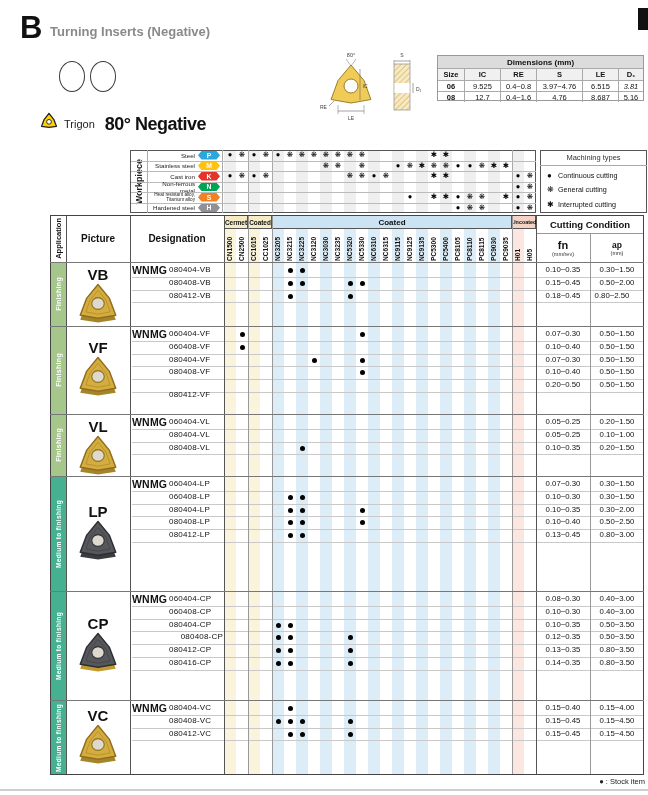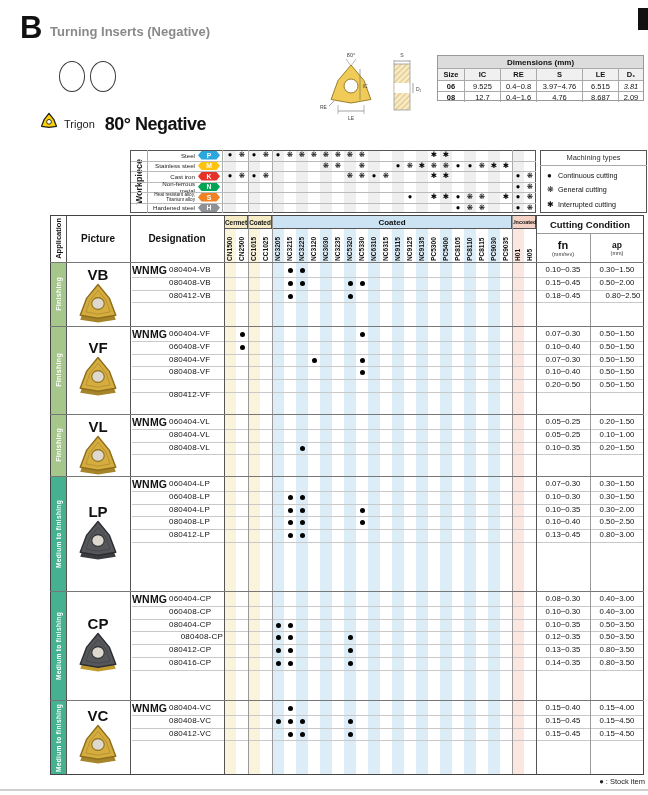--- a/index.html
+++ b/index.html
@@ -110,21 +110,21 @@
       <div class="dimcell" style="position: absolute; left: 26px; top: 24px; width: 36px; height: 11px;">9.525</div>
       <div class="dimcell" style="position: absolute; left: 62px; top: 24px; width: 36px; height: 11px;">0.4~0.8</div>
       <div class="dimcell" style="position: absolute; left: 98px; top: 24px; width: 46px; height: 11px;">3.97~4.76</div>
       <div class="dimcell" style="position: absolute; left: 144px; top: 24px; width: 36px; height: 11px;">6.515</div>
       <div class="dimcell" style="position: absolute; left: 180px; top: 24px; width: 25px; height: 11px; font-style: italic;">3.81</div>
       <div class="dimcell" style="position: absolute; left: 0px; top: 35px; width: 26px; height: 11px; font-weight: bold; border-left: none;">08</div>
       <div class="dimcell" style="position: absolute; left: 26px; top: 35px; width: 36px; height: 11px;">12.7</div>
       <div class="dimcell" style="position: absolute; left: 62px; top: 35px; width: 36px; height: 11px;">0.4~1.6</div>
       <div class="dimcell" style="position: absolute; left: 98px; top: 35px; width: 46px; height: 11px;">4.76</div>
       <div class="dimcell" style="position: absolute; left: 144px; top: 35px; width: 36px; height: 11px;">8.687</div>
-      <div class="dimcell" style="position: absolute; left: 180px; top: 35px; width: 25px; height: 11px;">2.09</div>
+      <div class="dimcell" style="position: absolute; left: 180px; top: 35px; width: 25px; height: 11px;">5.16</div>
     </div>
 
   <div class="abs" id="matrix" style="left: 0px; top: 0px;">
       <div style="position: absolute; left: 224px; top: 150px; width: 12px; height: 63px; background: rgb(239, 239, 239);"></div>
       <div style="position: absolute; left: 248px; top: 150px; width: 12px; height: 63px; background: rgb(239, 239, 239);"></div>
       <div style="position: absolute; left: 272px; top: 150px; width: 12px; height: 63px; background: rgb(239, 239, 239);"></div>
       <div style="position: absolute; left: 296px; top: 150px; width: 12px; height: 63px; background: rgb(239, 239, 239);"></div>
       <div style="position: absolute; left: 320px; top: 150px; width: 12px; height: 63px; background: rgb(239, 239, 239);"></div>
       <div style="position: absolute; left: 344px; top: 150px; width: 12px; height: 63px; background: rgb(239, 239, 239);"></div>
       <div style="position: absolute; left: 368px; top: 150px; width: 12px; height: 63px; background: rgb(239, 239, 239);"></div>
@@ -379,21 +379,21 @@
       <div class="dot" style="position: absolute; left: 299.5px; top: 280.7px; z-index: 4;"></div>
       <div class="dot" style="position: absolute; left: 347.5px; top: 280.7px; z-index: 4;"></div>
       <div class="dot" style="position: absolute; left: 359.5px; top: 280.7px; z-index: 4;"></div>
       <div class="cond-txt" style="position: absolute; left: 536px; top: 276.8px; width: 54px; height: 12.8px; line-height: 12.8px; z-index: 4;">0.15~0.45</div>
       <div class="cond-txt" style="position: absolute; left: 590px; top: 276.8px; width: 54px; height: 12.8px; line-height: 12.8px; z-index: 4;">0.50~2.00</div>
       <div class="size-txt" style="position: absolute; left: 169px; top: 289.6px; width: 54px; height: 12.8px; line-height: 12.8px; z-index: 4;">080412-VB</div>
       <div class="rowline" style="position: absolute; left: 132px; top: 302.4px; width: 512px; height: 1px; background: rgb(201, 201, 201); z-index: 1;"></div>
       <div class="dot" style="position: absolute; left: 287.5px; top: 293.5px; z-index: 4;"></div>
       <div class="dot" style="position: absolute; left: 347.5px; top: 293.5px; z-index: 4;"></div>
       <div class="cond-txt" style="position: absolute; left: 536px; top: 289.6px; width: 54px; height: 12.8px; line-height: 12.8px; z-index: 4;">0.18~0.45</div>
-      <div class="cond-txt" style="position: absolute; left: 590px; top: 289.6px; width: 44px; height: 12.8px; line-height: 12.8px; z-index: 4; margin-left: 11px;">0.80~2.50</div>
+      <div class="cond-txt" style="position: absolute; left: 590px; top: 289.6px; width: 44px; height: 12.8px; line-height: 12.8px; z-index: 4;">0.80~2.50</div>
       <div style="position: absolute; left: 50px; top: 326px; width: 594px; height: 1px; background: rgb(119, 119, 119); z-index: 3;"></div>
       <div class="app-bar" style="position: absolute; left: 50px; top: 326px; width: 16px; height: 88px; background: rgb(166, 199, 140); z-index: 1;">
         <span>Finishing</span>
       </div>
       <div class="pic-label" style="position: absolute; left: 66px; top: 339px; width: 64px; z-index: 1;">VF</div>
       <div style="position: absolute; left: 70px; top: 356px; width: 56px; height: 44px; z-index: 1; display: flex; justify-content: center;">
         <svg width="56" height="44" viewBox="0 0 76 60">
           <polygon points="38,8 22.4,27 13.8,50 38,54 62.2,50 53.6,27" fill="#A5842A"></polygon>
           <polygon points="38,2 22.4,21 13.8,44 38,48 62.2,44 53.6,21" fill="#D5AC3E" stroke="#8F6F1D" stroke-width="2" stroke-linejoin="round"></polygon>
           <polygon points="38,10 27,23.5 21.5,39.5 38,42.5 54.5,39.5 49,23.5" fill="none" stroke="#8F6F1D" stroke-width="1" opacity="0.55"></polygon>

